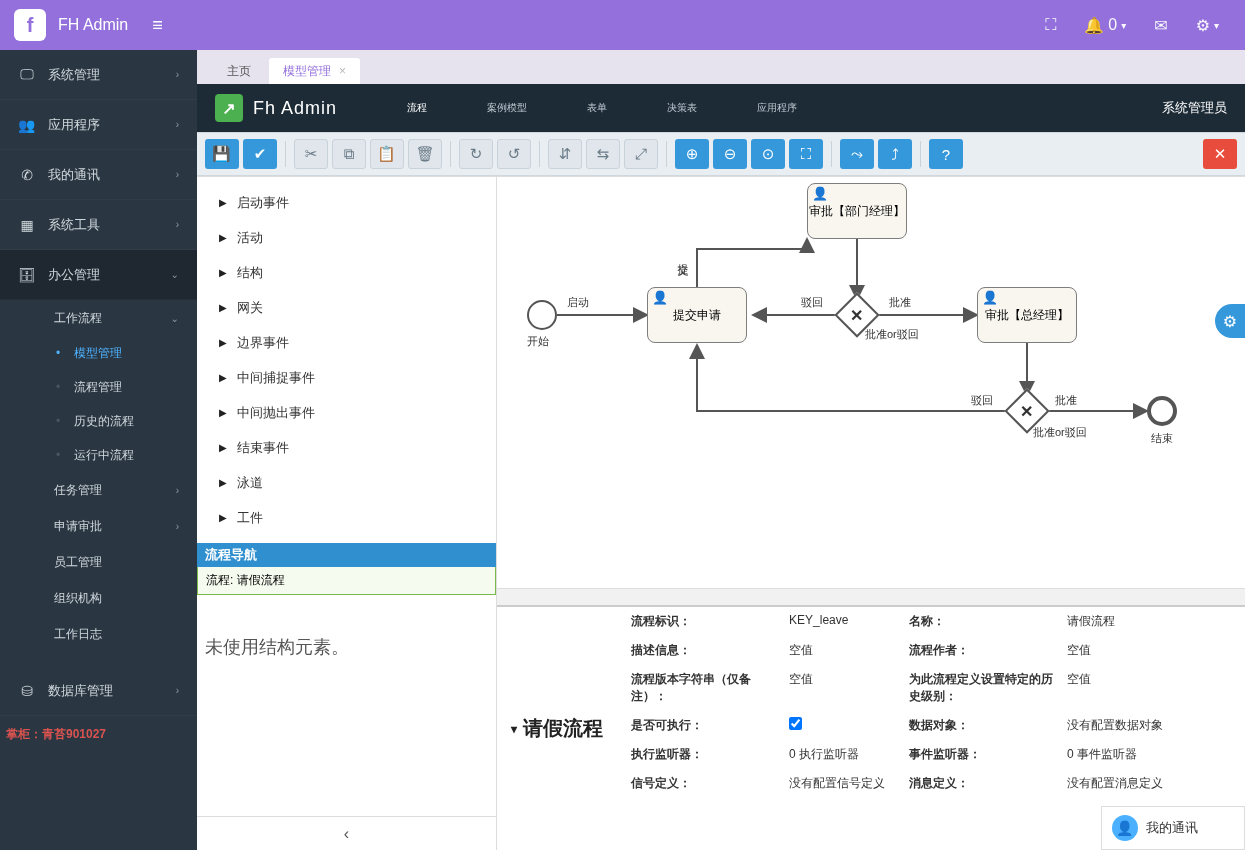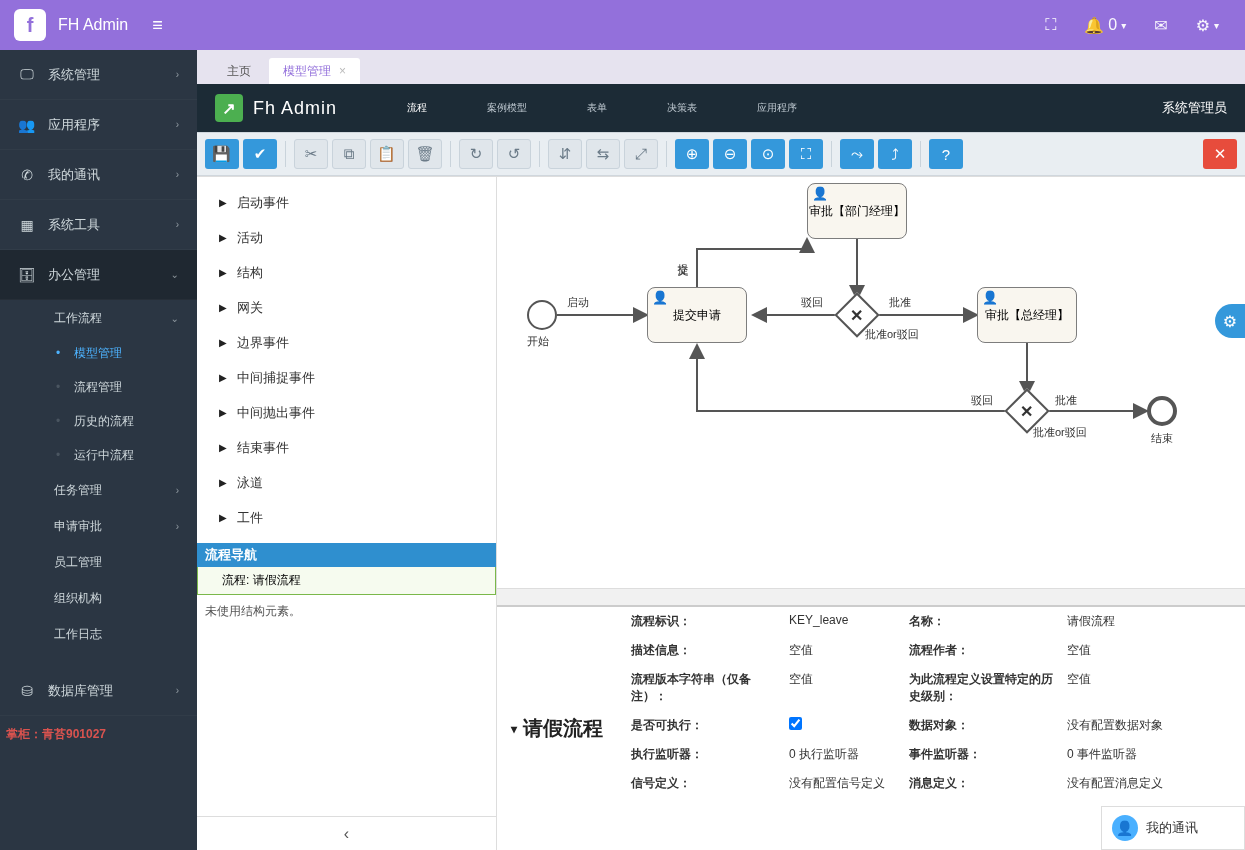--- a/index.html
+++ b/index.html
@@ -55,22 +55,22 @@
 
 
 .editor-body { flex: 1; display: flex; background: #fff; border-top: 1px solid #ddd; min-height: 0; }
 
 
 .palette-col { width: 300px; display: flex; flex-direction: column; border-right: 1px solid #ddd; }
 .palette { flex: 0 0 auto; padding: 8px 0; overflow-y: auto; }
 .pal-item { height: 35px; padding-left: 22px; display: flex; align-items: center; font-size: 13px; color: #333; cursor: pointer; }
 .pal-arrow { width: 12px; display: inline-block; font-size: 10px; color: #222; margin-right: 6px; }
 .nav-panel-head { height: 24px; background: #2f8fcf; color: #fff; font-size: 13px; font-weight: bold; padding-left: 8px; display: flex; align-items: center; margin-top: auto; }
-.nav-panel-row { height: 28px; border: 1px solid #7ab84a; border-top: none; background: #f6fbef; padding-left: 24px; font-size: 12px; display: flex; align-items: center; }
-.nav-panel-note { padding: 8px; font-size: 12px; color: #555; }
+.nav-panel-row { height: 28px; border: 1px solid #7ab84a; border-top: none; background: #f6fbef; padding-left: 8px; font-size: 12px; display: flex; align-items: center; }
+.nav-panel-note { padding: 8px; font-size: 18px; color: #555; margin-top: 32px; }
 .collapse-handle { height: 34px; border-top: 1px solid #ddd; display: flex; align-items: center; justify-content: center; font-size: 16px; color: #555; cursor: pointer; }
 
 
 .canvas-wrap { flex: 1; display: flex; flex-direction: column; min-width: 0; }
 .canvas { flex: 1; position: relative; overflow: auto; background: #fff; }
 .canvas svg { position: absolute; top: 0; left: 0; }
 .node-task { position: absolute; width: 100px; height: 56px; border: 1px solid #7d7d7d; border-radius: 8px; background: #f9f6ef; font-size: 12px; display: flex; align-items: center; justify-content: center; }
 .node-task .user-ico { position: absolute; top: 2px; left: 4px; font-size: 13px; color: #c79f3f; }
 .node-gw { position: absolute; width: 32px; height: 32px; transform: rotate(45deg); border: 2px solid #555; background: #fff; }
 .node-gw::after { content: "✕"; position: absolute; transform: rotate(-45deg); width: 100%; text-align: center; font-weight: bold; color: #333; top: 5px; font-size: 16px; }

